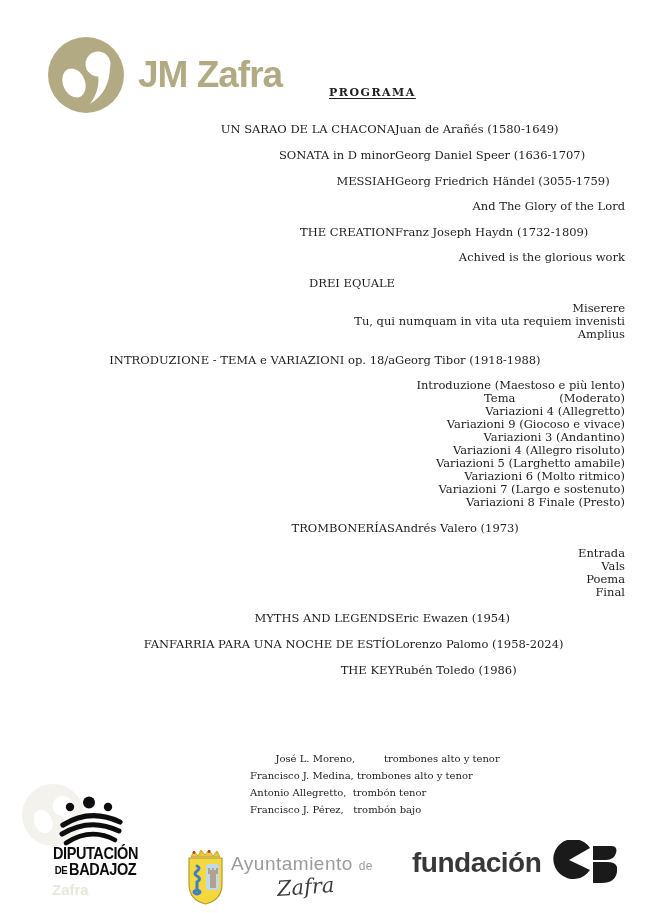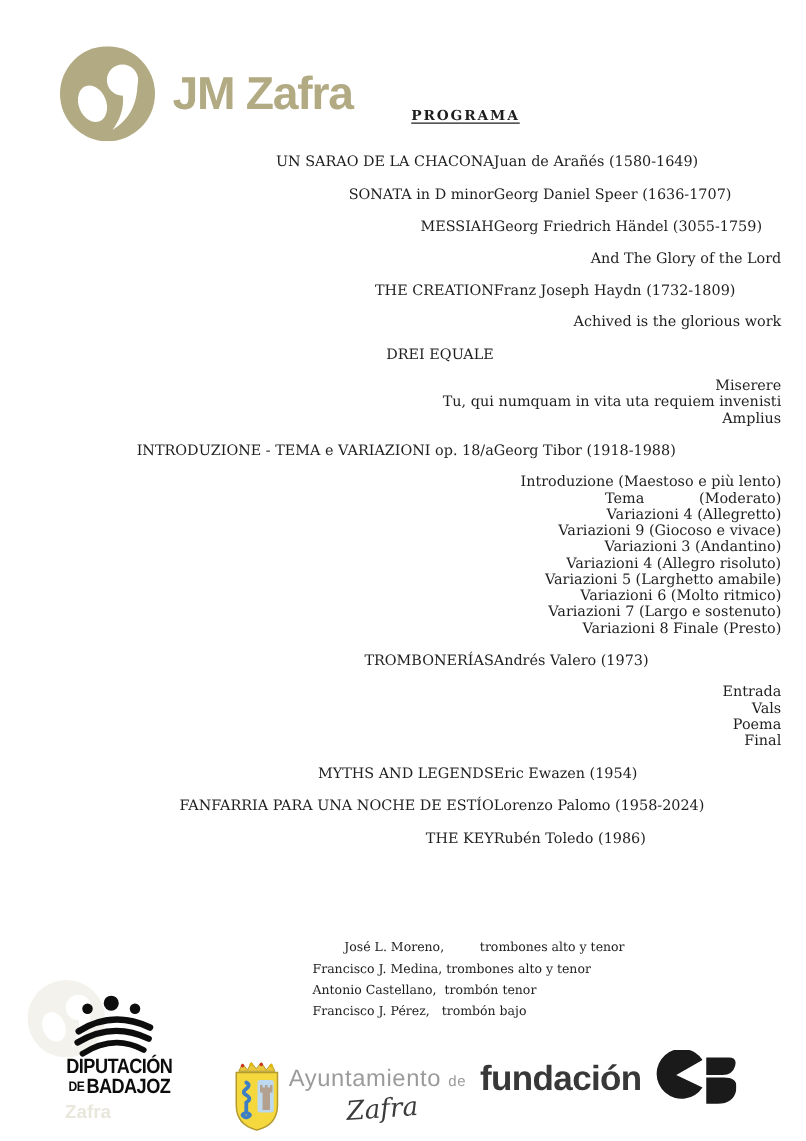--- a/index.html
+++ b/index.html
@@ -48,21 +48,21 @@
 
   .ayto{left:187px;top:848px;display:flex;gap:7px;}
   .ayto-shield{width:37px;height:58px;}
   .ayto-words{padding-top:5px;}
   .ayto-line1{font-family:"Liberation Sans", sans-serif;color:var(--ayto-gray);font-size:19px;
     letter-spacing:0.5px;}
   .ayto-de{font-size:12px;}
   .ayto-script{font-family:"DejaVu Serif", serif;font-style:italic;font-size:21px;color:#3c3c3c;
     margin-left:46px;transform:rotate(-4deg);display:inline-block;}
 
-  .fundacion{left:384px;top:840px;display:flex;align-items:center;gap:8px;}
+  .fundacion{left:412px;top:840px;display:flex;align-items:center;gap:8px;}
   .fund-text{font-family:"Liberation Sans", sans-serif;font-weight:bold;font-size:28px;
     color:var(--fund-dark);letter-spacing:-0.5px;}
   .fund-glyph{width:68px;height:46px;}
 </style>
 </head>
 <body>
 
 <div class="abs brand">
   <svg class="brand-mark" viewBox="0 0 76 76">
     <circle cx="38" cy="38" r="38" fill="#b2aa83"></circle>
@@ -162,21 +162,21 @@
       <div class="piece-row">
         <div class="piece-title">THE KEY</div>
         <div class="piece-composer">Rubén Toledo (1986)</div>
       </div>
     </div>
   </div>
 
 <div class="abs performers" id="performers">
     <div class="performer-line">        José L. Moreno,         trombones alto y tenor</div>
     <div class="performer-line">Francisco J. Medina, trombones alto y tenor</div>
-    <div class="performer-line">Antonio Castellano,  trombón tenor</div>
+    <div class="performer-line">Antonio Allegretto,  trombón tenor</div>
     <div class="performer-line">Francisco J. Pérez,   trombón bajo</div>
   </div>
 
 <svg class="abs watermark" viewBox="0 0 76 76">
   <circle cx="38" cy="38" r="38" fill="#b2aa83"></circle>
   <ellipse cx="26" cy="46" rx="11" ry="15" fill="#ffffff" transform="rotate(-22 26 46)"></ellipse>
   <circle cx="50" cy="27" r="12.5" fill="#ffffff"></circle>
   <path d="M 62,29 C 62,47 55,59 42,67 C 51,55 52,42 49,34 Z" fill="#ffffff"></path>
 </svg>
 <div class="abs watermark-text">Zafra</div>

